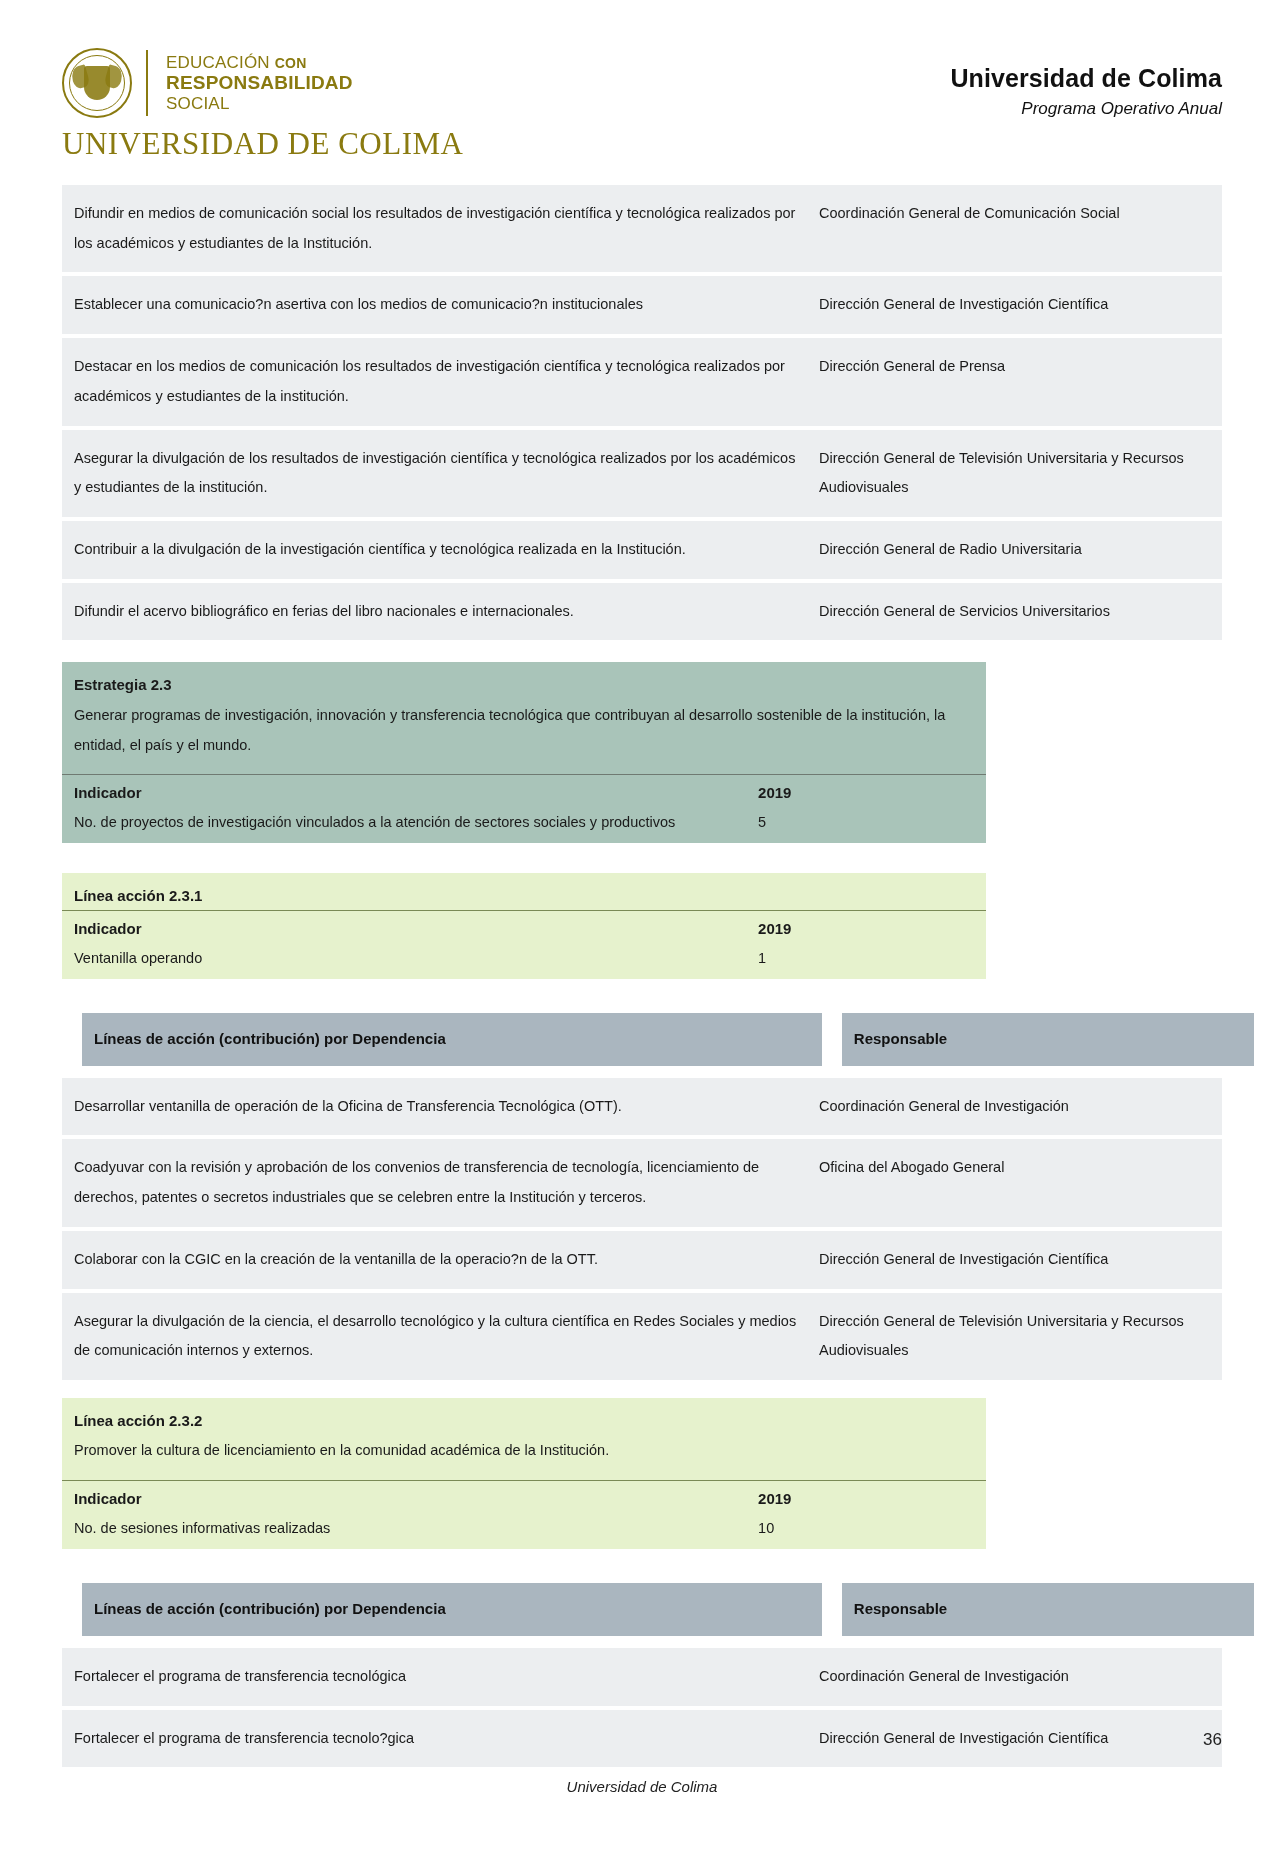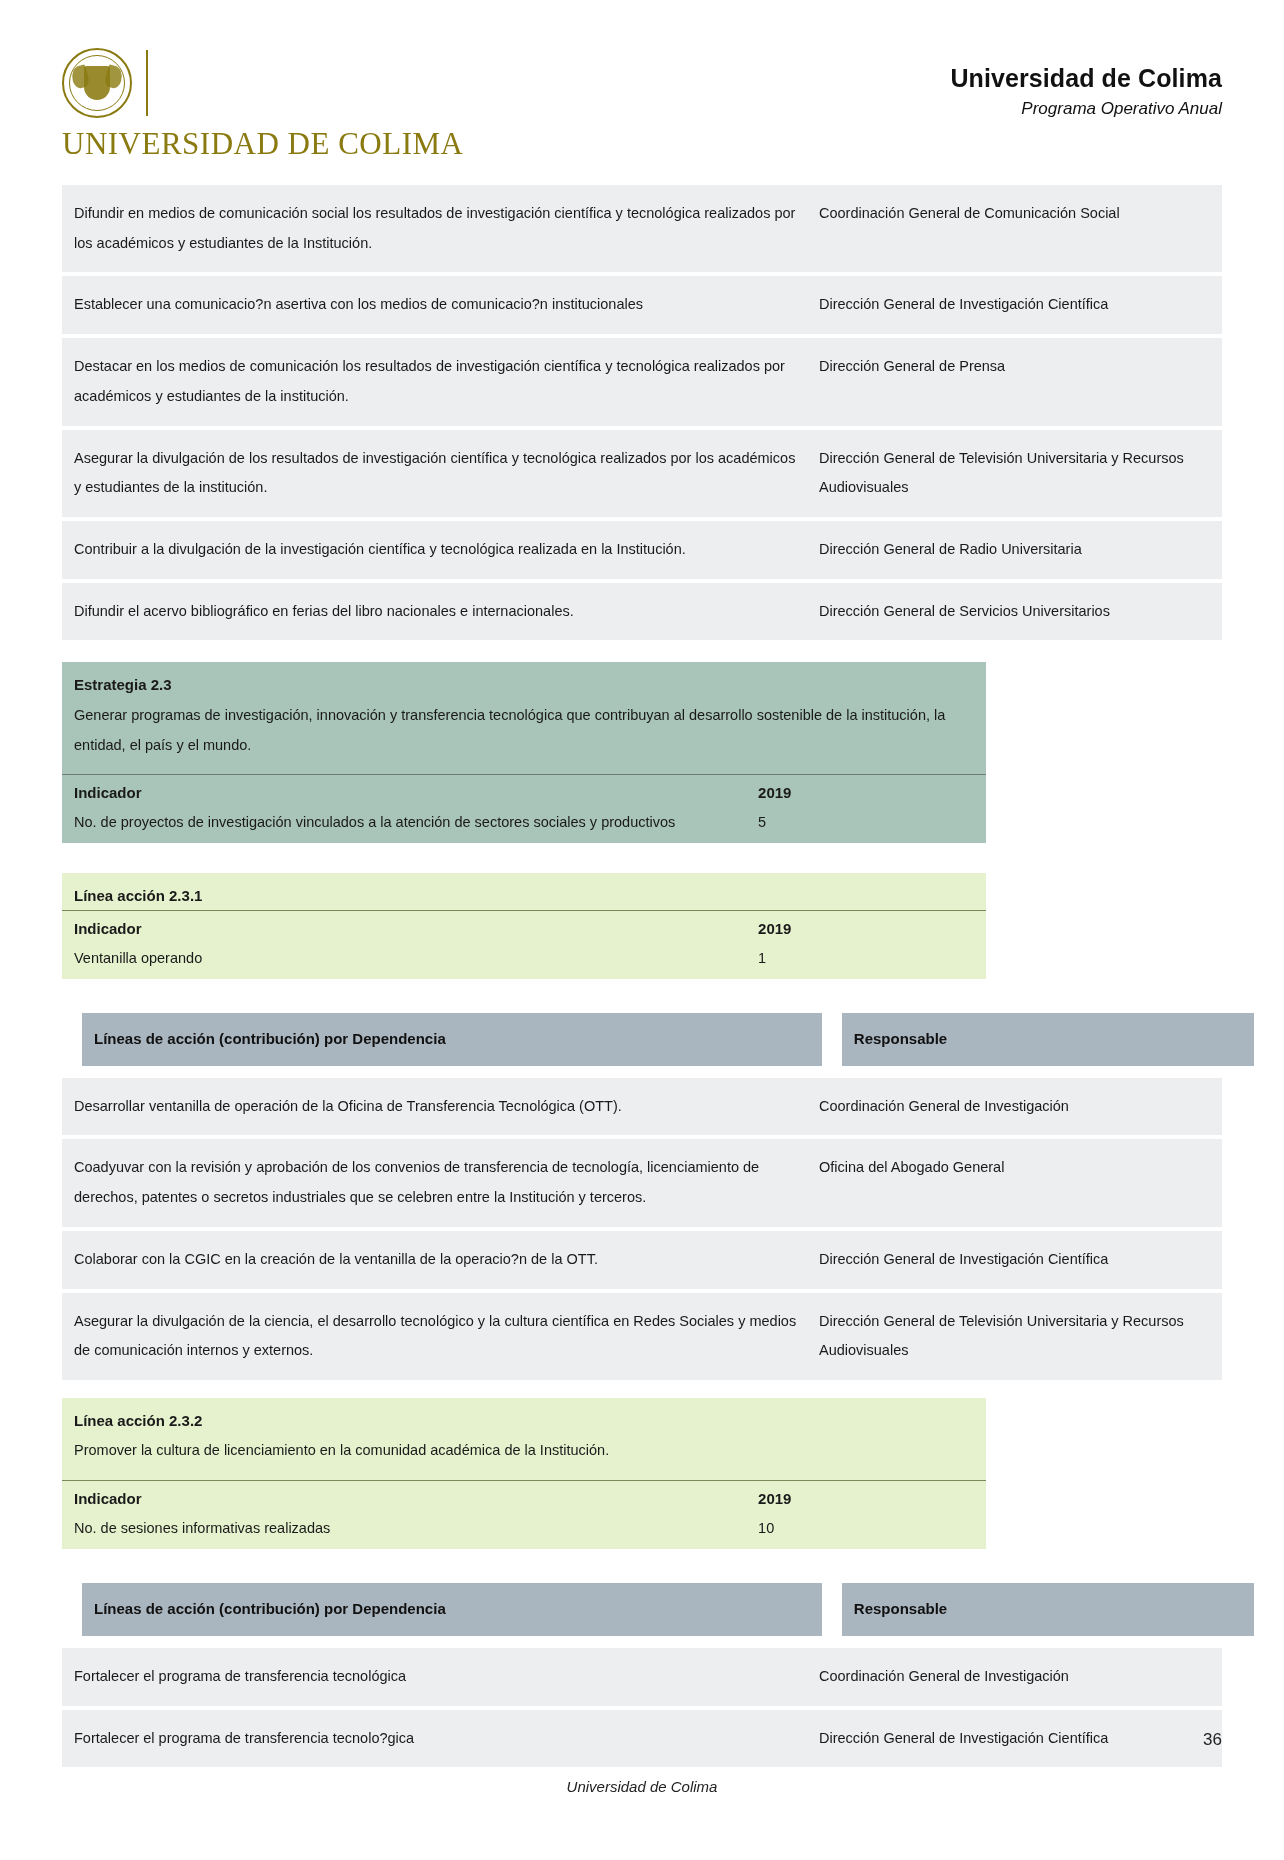--- a/index.html
+++ b/index.html
@@ -175,20 +175,25 @@
 
   <div class="header">
     <div class="brand">
       <div class="brand-top">
         <div class="seal">
           <div class="seal-wing-l"></div>
           <div class="seal-wing-r"></div>
           <div class="seal-inner"></div>
         </div>
         <div class="vrule"></div>
+        <div class="slogan">
+          <div class="l1"><span>EDUCACIÓN</span> <span class="small">CON</span></div>
+          <div class="l2">RESPONSABILIDAD</div>
+          <div class="l3">SOCIAL</div>
+        </div>
       </div>
       <div class="uni-word">UNIVERSIDAD DE COLIMA</div>
     </div>
 
     <div class="header-right">
       <div class="h-title">Universidad de Colima</div>
       <div class="h-sub">Programa Operativo Anual</div>
     </div>
   </div>
 

